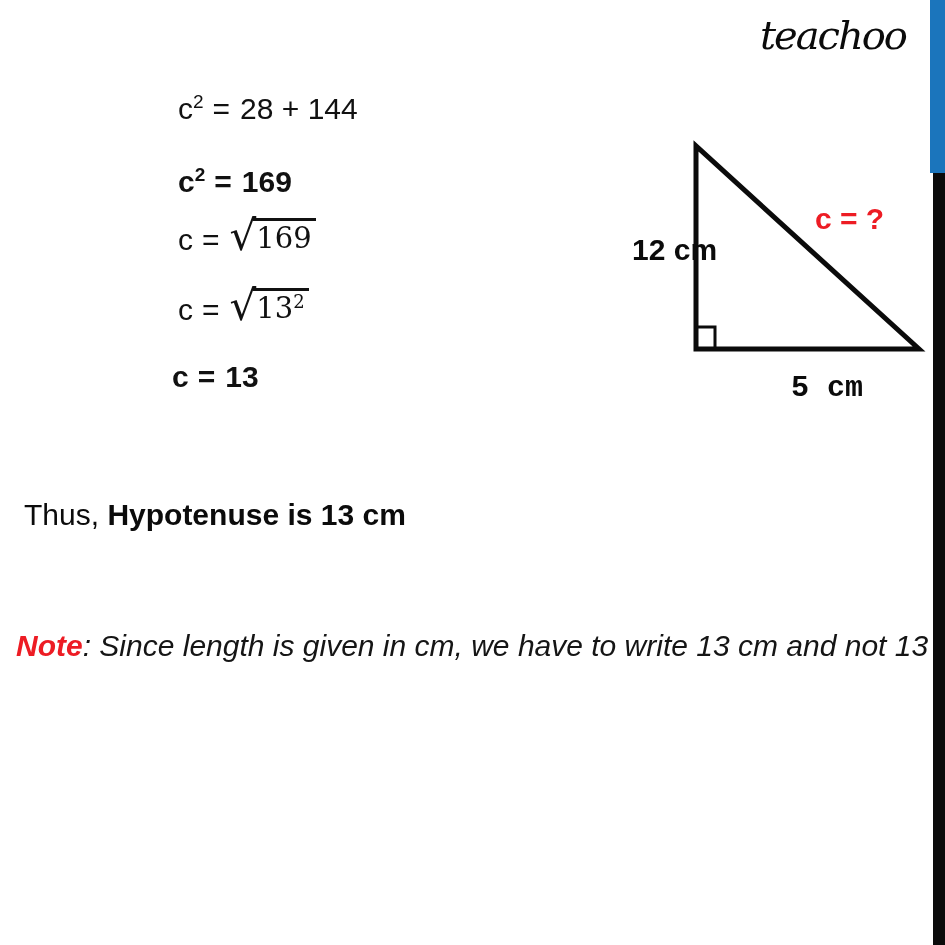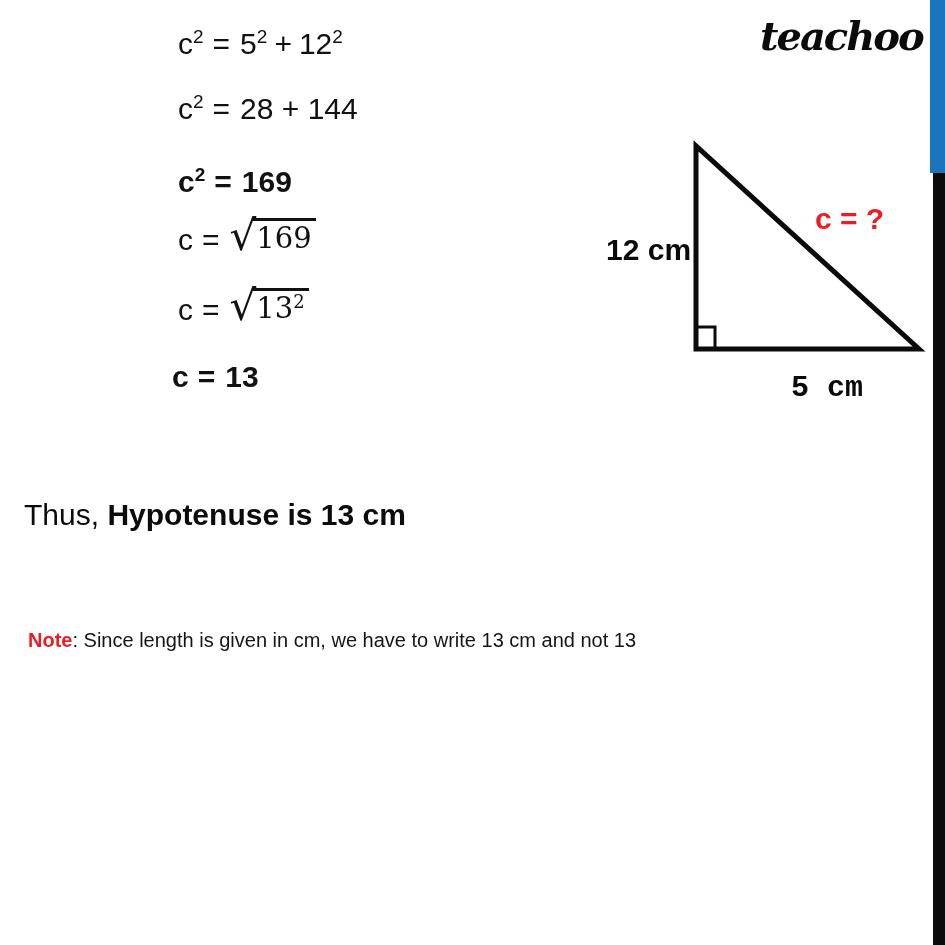--- a/index.html
+++ b/index.html
@@ -16,21 +16,21 @@
   .bar { position: absolute; }
   .bar.blue { left: 930px; top: 0; width: 15px; height: 173px; }
   .bar.black { left: 933px; top: 173px; width: 12px; height: 772px; }
 
   
   .logo {
     position: absolute;
     left: 760px; top: 12px;
     font-family: "DejaVu Serif", serif;
     font-style: italic;
-    font-weight: bold;
+    font-weight: normal;
     font-size: 40px;
     letter-spacing: -2px;
     color: #0b0b0b;
   }
 
   
   .eq {
     position: absolute;
     left: 178px;
     font-size: 30px;
@@ -71,55 +71,53 @@
 
   
   .figure { position: absolute; left: 580px; top: 130px; width: 350px; height: 235px; }
   .tri-label {
     position: absolute;
     font-weight: bold;
     font-size: 30px;
     color: #0b0b0b;
     white-space: nowrap;
   }
-  .tri-label.vside { left: 606px; top: 233px; }
+  .tri-label.vside { left: 632px; top: 233px; }
   .tri-label.hside { left: 791px; top: 371px; font-family: Liberation Mono, monospace; }
   .tri-label.hyp   { left: 815px; top: 202px; }
 
   
   .conclusion {
     position: absolute;
     left: 24px; top: 498px;
     font-size: 30px;
     color: #0b0b0b;
     white-space: nowrap;
   }
   .conclusion .b { font-weight: bold; }
   .note {
     position: absolute;
-    left: 28px; top: 629px;
-    font-size: 20px;
+    left: 16px; top: 629px;
+    font-size: 30px;
+    font-style: italic;
     color: #151515;
     white-space: nowrap;
   }
   .note .note-label { font-weight: bold; }
 </style>
 </head>
 <body>
 
 <div class="page">
 
   <div class="bar blue" style="background: rgb(27, 117, 188);"></div>
   <div class="bar black" style="background: rgb(11, 11, 11);"></div>
 
   <div class="logo">teachoo</div>
 
-  <div class="eq" style="top:26px">
-    <span><span>c</span><sup class="sup">2</sup></span><span class="eqsign">=</span><span><span>5</span><sup class="sup">2</sup></span><span class="plus">+</span><span><span>12</span><sup class="sup">2</sup></span>
-  </div>
 
   <div class="eq" style="top:91px">
     <span><span>c</span><sup class="sup">2</sup></span><span class="eqsign">=</span><span>28 + 144</span>
   </div>
 
   <div class="eq bold" style="top:164px">
     <span><span>c</span><sup class="sup">2</sup></span><span class="eqsign">=</span><span>169</span>
   </div>
 
   <div class="eq" style="top:218px">

